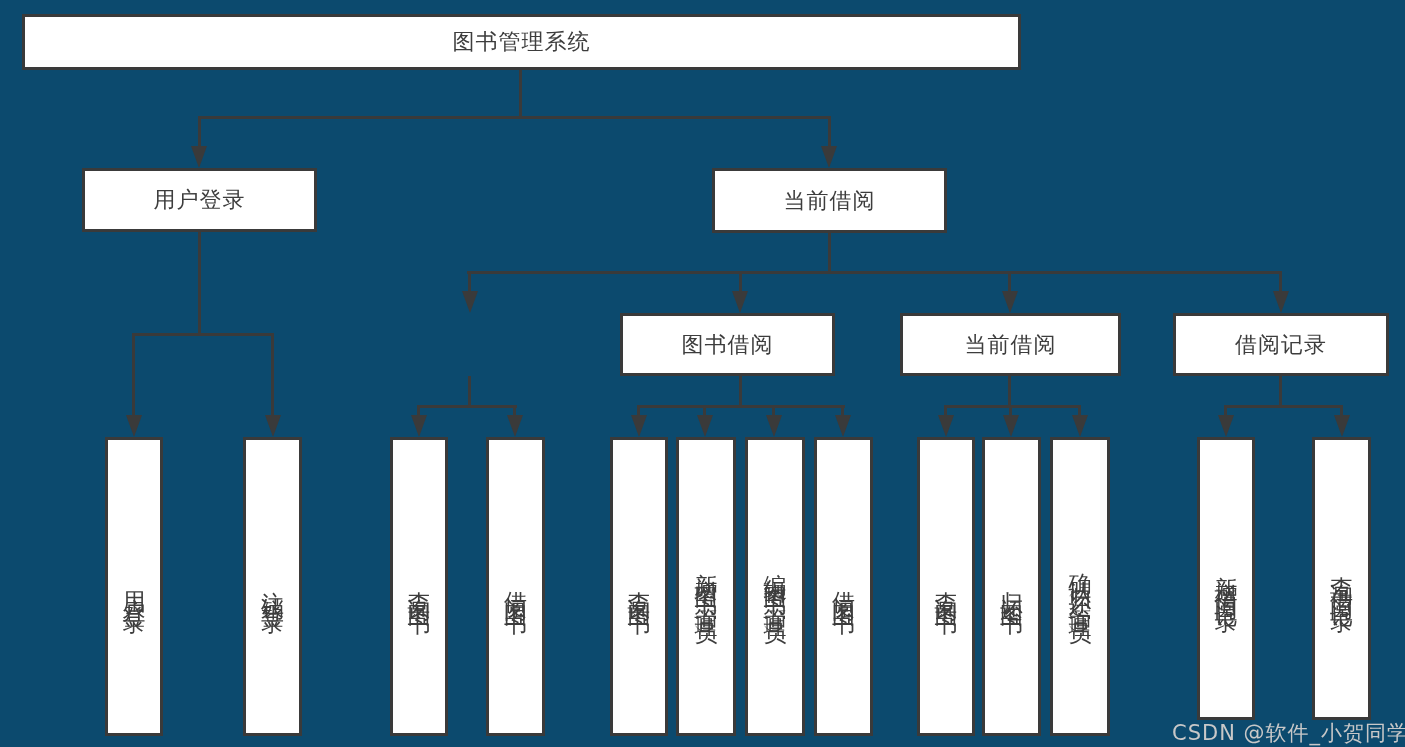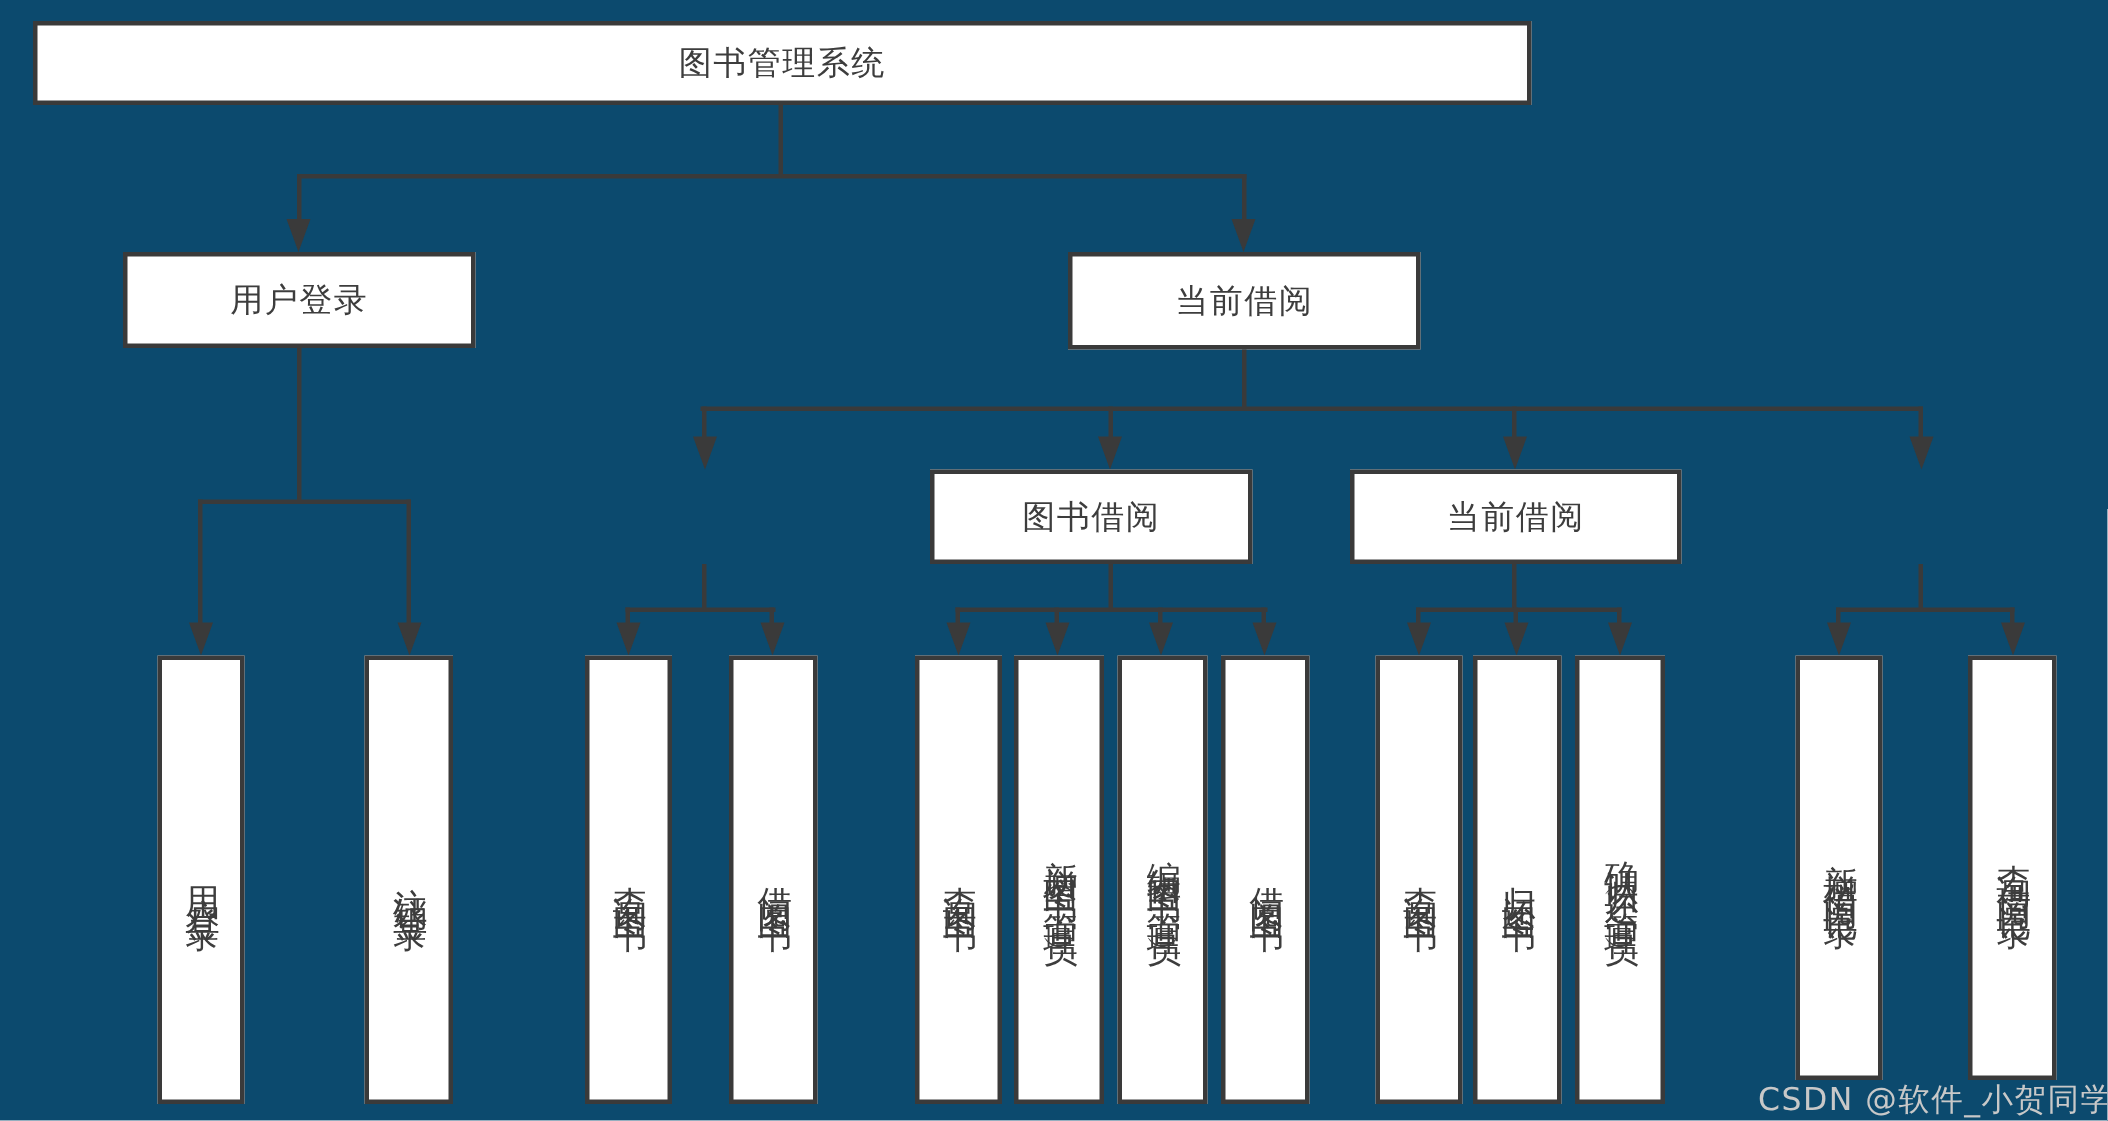--- a/index.html
+++ b/index.html
@@ -70,20 +70,23 @@
   <div class="arrow" style="left:462px;top:291px"></div>
   <div class="arrow" style="left:732px;top:291px"></div>
   <div class="arrow" style="left:1002px;top:291px"></div>
   <div class="arrow" style="left:1273px;top:291px"></div>
 
   <div class="box" style="left:620px;top:313px;width:215px;height:63px">
     <span>图书借阅</span>
   </div>
   <div class="box" style="left:900px;top:313px;width:221px;height:63px">
     <span>当前借阅</span>
+  </div>
+  <div class="box" style="left:1173px;top:313px;width:216px;height:63px">
+    <span>借阅记录</span>
   </div>
 
   <div class="vline" style="left:468px;top:376px;width:3px;height:31px"></div>
   <div class="hline" style="left:417px;top:405px;width:100px;height:3px"></div>
   <div class="vline" style="left:417px;top:405px;width:3px;height:14px"></div>
   <div class="vline" style="left:513px;top:405px;width:3px;height:14px"></div>
   <div class="arrow" style="left:411px;top:415px"></div>
   <div class="arrow" style="left:507px;top:415px"></div>
 
   <div class="vline" style="left:739px;top:376px;width:3px;height:31px"></div>

